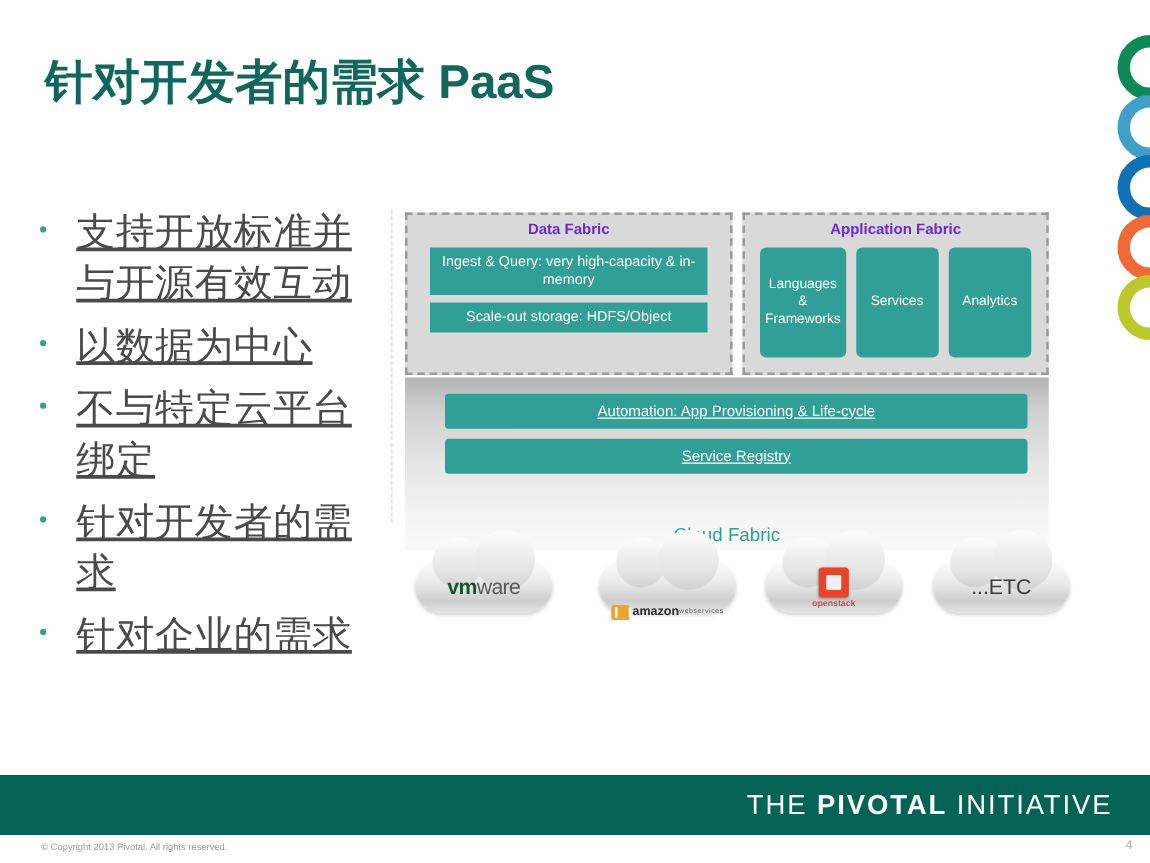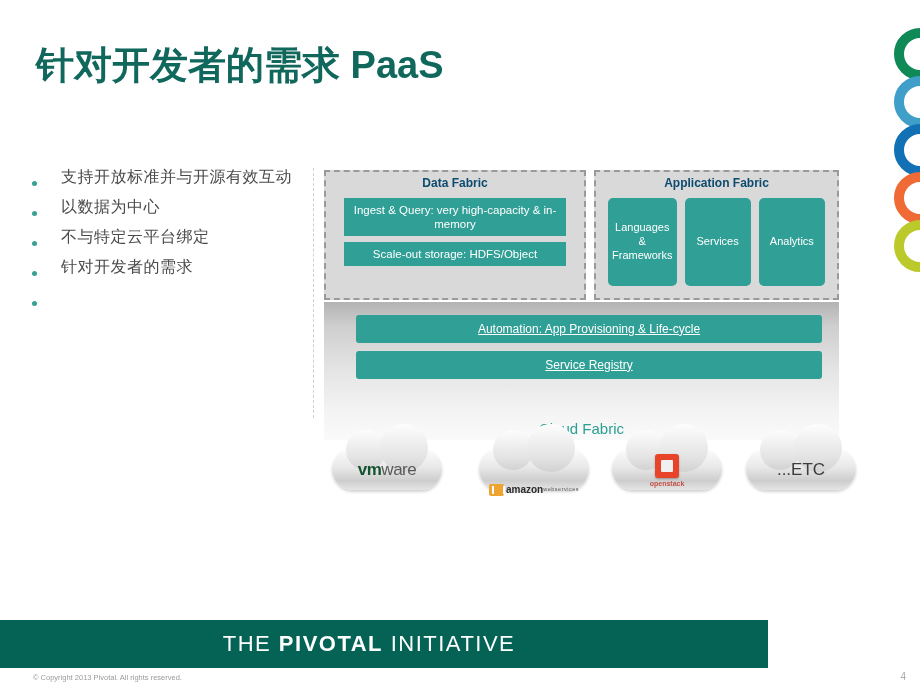--- a/index.html
+++ b/index.html
@@ -27,22 +27,23 @@
   }
 
   
   .bullets { position: absolute; left: 32px; top: 166px; width: 272px; }
   .bullet-row { display: flex; align-items: flex-start; margin-bottom: 9px; }
   .bullet-dot {
     width: 5px; height: 5px; border-radius: 50%;
     background: #3aa094; margin-top: 15px; margin-right: 24px; flex: 0 0 auto;
   }
   .bullet-text {
-    font-size: 16px; color: #4a4a4a; line-height: 1.32;
+    font-size: 31px; color: #4a4a4a; line-height: 1.32;
     letter-spacing: 0.5px;
+    text-decoration: underline;
   }
 
   
   .divider {
     position: absolute; left: 313px; top: 168px; width: 0;
     height: 250px; border-left: 1px dashed #cfcfcf;
   }
 
   
   .diagram { position: absolute; left: 324px; top: 170px; width: 515px; height: 335px; }
@@ -53,21 +54,21 @@
     position: absolute; top: 0;
     background: #d9d9d9;
     border: 2px dashed #9a9a9a;
     padding-top: 4px;
   }
   .fabric-box.data { left: 0; width: 262px; height: 130px; }
   .fabric-box.app  { left: 270px; width: 245px; height: 130px; }
 
   .fabric-title {
     text-align: center; font-size: 12px; font-weight: bold;
-    color: #0c4a6e; margin-bottom: 8px;
+    color: #6d28d9; margin-bottom: 8px;
   }
 
   .teal-bar {
     background: #309f96; color: #ffffff;
     font-size: 11.5px; text-align: center;
     display: flex; align-items: center; justify-content: center;
     line-height: 1.25;
   }
 
   .data-inner { padding: 0 18px; }
@@ -144,23 +145,23 @@
   }
   .ostack-sq::after {
     content: ""; position: absolute; left: 6px; top: 6px;
     width: 12px; height: 12px; background: #f0f0f0; border-radius: 1px;
   }
   .ostack-name { font-size: 7px; color: #c0392b; margin-top: 2px; font-weight: bold; opacity: .85; }
   .etc { font-size: 17px; color: #3c3c3c; }
 
   
   .footer-bar {
-    position: absolute; left: 0; top: 620px; width: 768px; height: 48px;
+    position: absolute; left: 0; top: 620px; width: 920px; height: 48px;
     background: #056355;
-    display: flex; align-items: center; justify-content: center;
+    display: flex; align-items: center; justify-content: flex-end;
     padding-right: 30px;
   }
   .footer-logo {
     font-size: 22px; color: #ffffff; letter-spacing: 1.5px;
   }
   .footer-logo b { font-weight: bold; }
   .copyright {
     position: absolute; left: 33px; top: 673px;
     font-size: 7.5px; color: #9a9a9a;
   }
@@ -196,20 +197,21 @@
       <div class="bullet-row">
         <span class="bullet-dot"></span>
         <span class="bullet-text">不与特定云平台绑定</span>
       </div>
       <div class="bullet-row">
         <span class="bullet-dot"></span>
         <span class="bullet-text">针对开发者的需求</span>
       </div>
       <div class="bullet-row">
         <span class="bullet-dot"></span>
+        <span class="bullet-text">针对企业的需求</span>
       </div>
     </div>
 
   <div class="divider"></div>
 
   <div class="diagram">
 
     <div class="fabric-row">
 
       <div class="fabric-box data">

